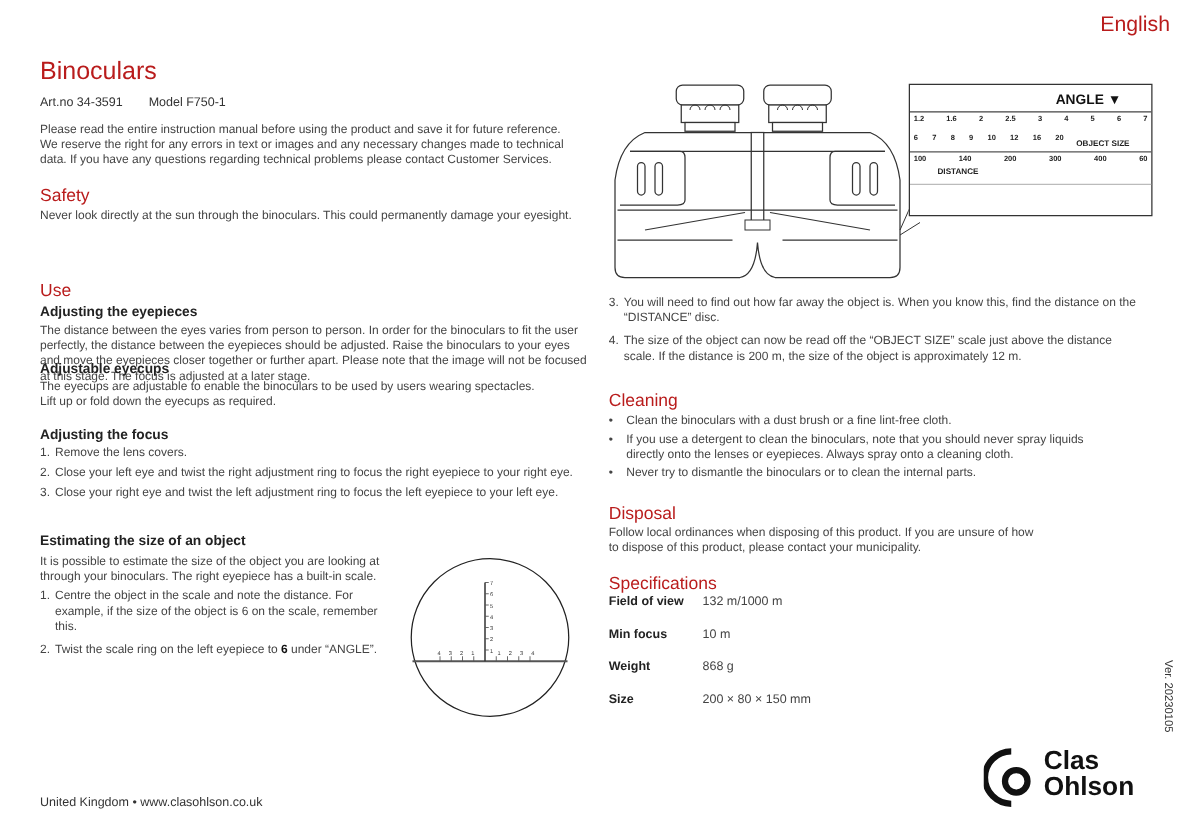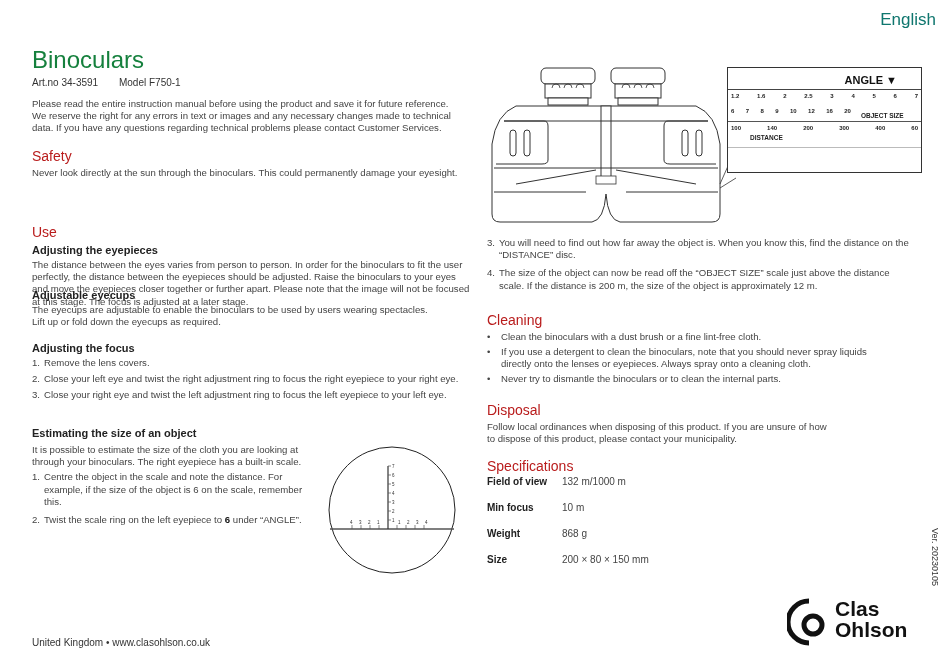--- a/index.html
+++ b/index.html
@@ -1,20 +1,20 @@
 <!DOCTYPE html>
 <html><head>
 <meta charset="utf-8">
 <style>
   html, body { margin: 0; padding: 0; background: #ffffff; }
   body { width: 950px; height: 672px; position: relative; overflow: hidden;
          font-family: "Liberation Sans", sans-serif; color: #222; }
   .abs { position: absolute; }
-  .lang { right: 14px; top: 10px; font-size: 17px; color: #0f766e; }
-  .title { left: 32px; top: 46px; font-size: 24px; color: #15803d; }
+  .lang { right: 14px; top: 10px; font-size: 17px; color: #b91c1c; }
+  .title { left: 32px; top: 46px; font-size: 20px; color: #b91c1c; }
   .artno { left: 32px; top: 77px; font-size: 10px; color: #333; }
   .artno span { margin-right: 18px; text-align: center; }
   p, li { font-size: 9.6px; line-height: 12.2px; color: #444; margin: 0; }
   h2 { font-size: 14px; font-weight: normal; color: #b91c1c; margin: 0; }
   h3 { font-size: 11px; font-weight: bold; color: #222; margin: 0; }
   .blk { position: absolute; }
   ol { margin: 0; padding: 0; list-style: none; }
   ol li { display: flex; margin-bottom: 4px; }
   ol li .n { width: 12px; flex: none; }
   ul.b { margin: 0; padding: 0; list-style: none; }
@@ -72,21 +72,21 @@
       </li>
     <li>
         <span class="n">3.</span>
         <span>Close your right eye and twist the left adjustment ring to focus the left eyepiece to your left eye.</span>
       </li>
   </ol>
 </div>
 
 <div class="blk" style="left:32px; top:427px; width:275px;">
   <h3>Estimating the size of an object</h3>
-  <p style="margin-top:5px">It is possible to estimate the size of the cloth you are looking at through your binoculars. The right eyepiece has a built-in scale.</p>
+  <p style="margin-top:5px">It is possible to estimate the size of the object you are looking at through your binoculars. The right eyepiece has a built-in scale.</p>
   <ol style="margin-top:3px">
     <li style="margin-bottom:6px">
         <span class="n">1.</span>
         <span>Centre the object in the scale and note the distance. For example, if the size of the object is 6 on the scale, remember this.</span>
       </li>
     <li>
         <span class="n">2.</span>
         <span><span>Twist the scale ring on the left eyepiece to </span><b style="color:#111">6</b><span> under “ANGLE”.</span></span>
       </li>
   </ol>

